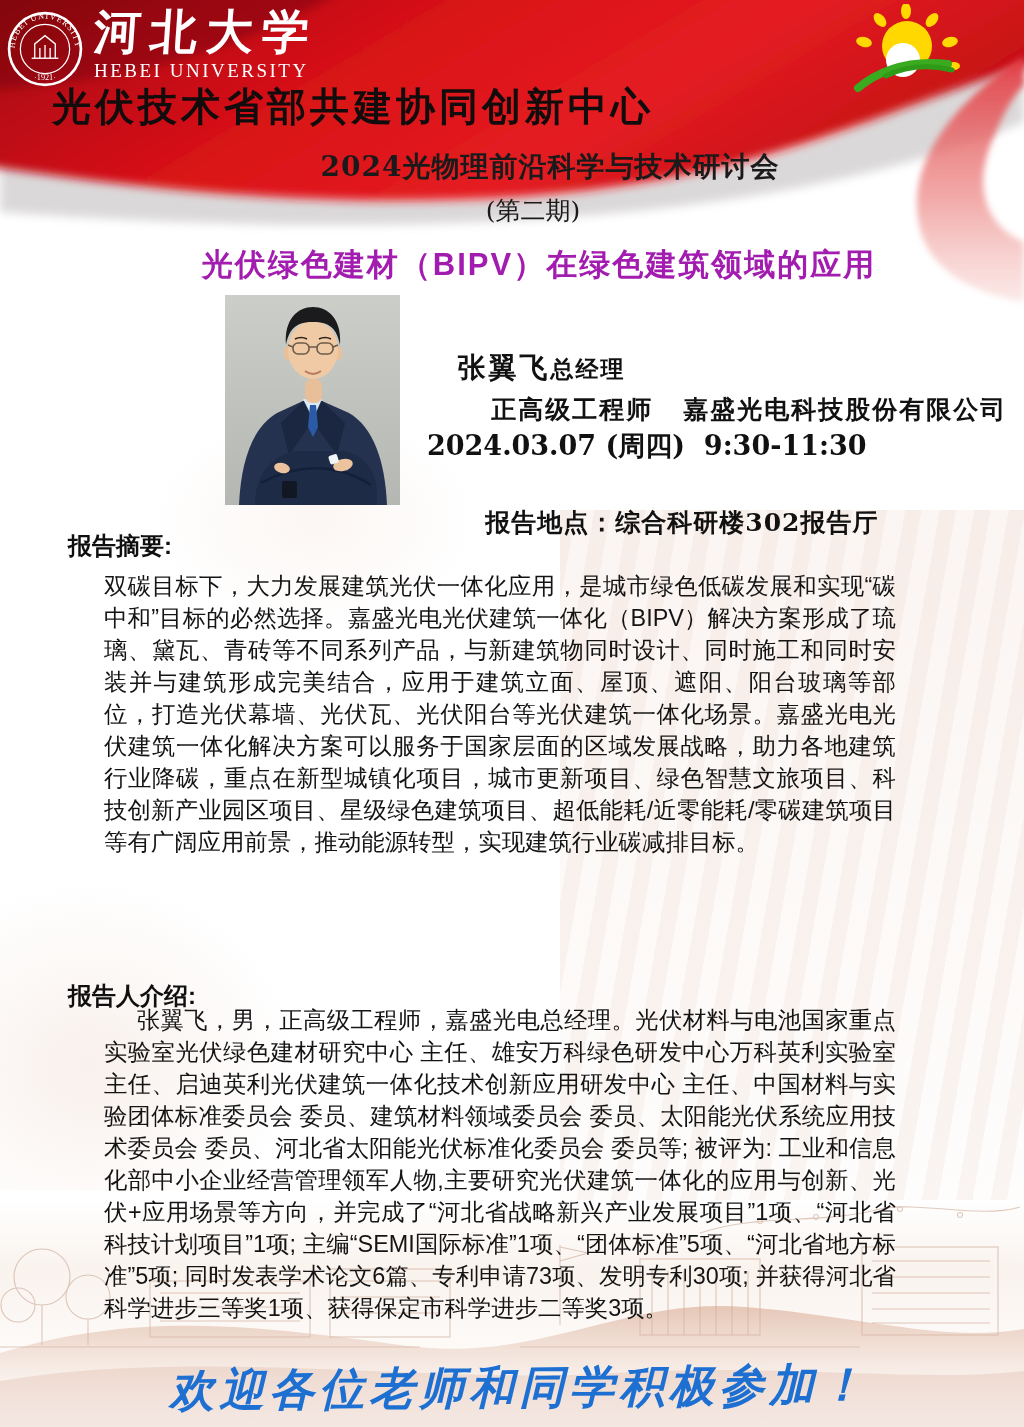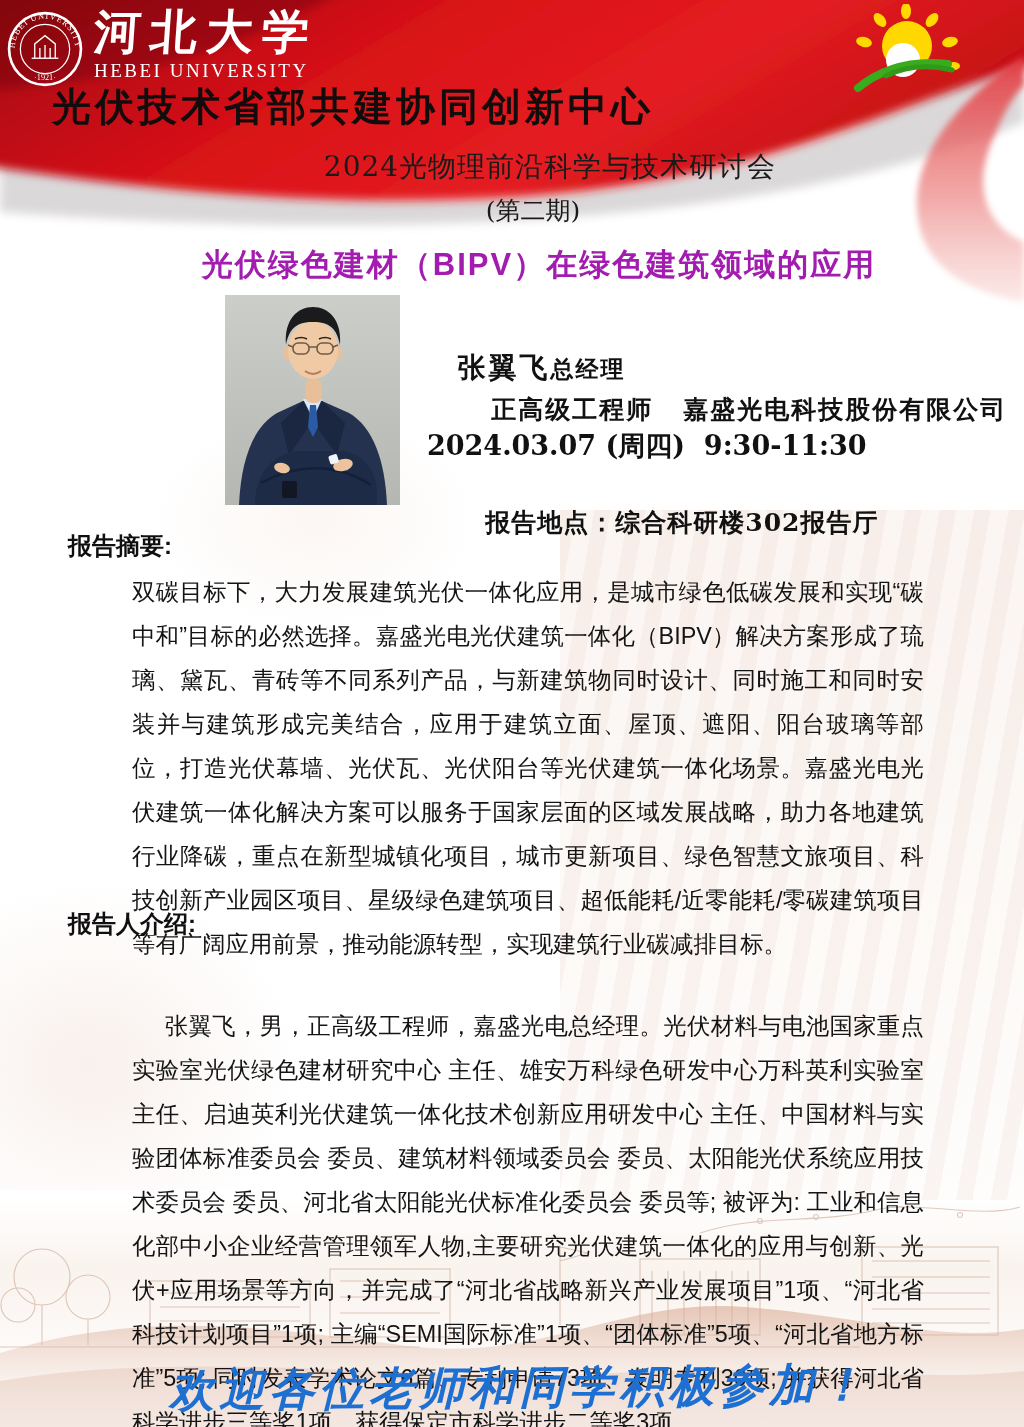--- a/index.html
+++ b/index.html
@@ -23,21 +23,21 @@
   }
   .sun{position:absolute;left:850px;top:4px;width:118px;height:96px;z-index:3;}
   .center-title{
     position:absolute;left:0;top:80px;width:1024px;text-align:left;padding-left:52px;
     box-sizing:border-box;font-family:"DejaVu Serif","Liberation Serif",serif;
     font-weight:900;font-size:39px;letter-spacing:4px;color:#120c0c;z-index:3;
   }
   .series-title{
     position:absolute;left:0;top:148px;width:1024px;text-align:center;padding-left:76px;
     box-sizing:border-box;font-family:"DejaVu Serif","Liberation Serif",serif;
-    font-weight:400;font-size:28px;letter-spacing:1px;color:#1a1a1a;z-index:3;
+    font-weight:700;font-size:28px;letter-spacing:1px;color:#1a1a1a;z-index:3;
   }
   .issue{
     position:absolute;left:0;top:194px;width:1024px;text-align:center;padding-left:42px;
     box-sizing:border-box;font-family:"DejaVu Serif","Liberation Serif",serif;
     font-size:25px;color:#1a1a1a;z-index:3;
   }
   .talk-title{
     position:absolute;left:8px;top:244px;width:1024px;text-align:center;padding-left:38px;
     box-sizing:border-box;font-weight:900;font-size:31px;letter-spacing:2px;color:#a21caf;z-index:3;
   }
@@ -49,23 +49,23 @@
   .i1{top:8px;}
   .speaker-name{font-size:28px;font-weight:700;letter-spacing:3px;}
   .speaker-role{font-size:23px;font-weight:700;letter-spacing:2px;}
   .i2{top:42px;font-size:25px;font-weight:700;letter-spacing:2px;}
   .org{margin-left:30px;}
   .i3{top:106px;font-size:27px;font-weight:700;}
   .i4{top:155px;font-size:25px;font-weight:700;letter-spacing:1px;}
   
   .sec-head{position:absolute;left:68px;font-weight:900;font-size:24px;color:#0f0f0f;z-index:3;}
   .h-abstract{top:530px;}
-  .h-bio{top:908px;}
+  .h-bio{top:980px;}
   .para{
-    position:absolute;left:132px;width:792px;font-size:23.4px;line-height:44px;
+    position:absolute;left:104px;width:792px;font-size:23.4px;line-height:32px;
     text-align:justify;color:#141414;z-index:3;
   }
   .p-abstract{top:570px;}
   .p-bio{top:970px;text-indent:1.4em;margin-top:34px;}
   
   .wm{position:absolute;z-index:1;pointer-events:none;}
   .wm-a{left:560px;top:510px;width:464px;height:690px;
     background:
       repeating-linear-gradient(100deg, rgba(207,152,126,0.10) 0 16px, rgba(207,152,126,0.02) 16px 34px),
       linear-gradient(180deg, rgba(222,176,152,0.10), rgba(222,176,152,0.04) 70%, rgba(222,176,152,0));

